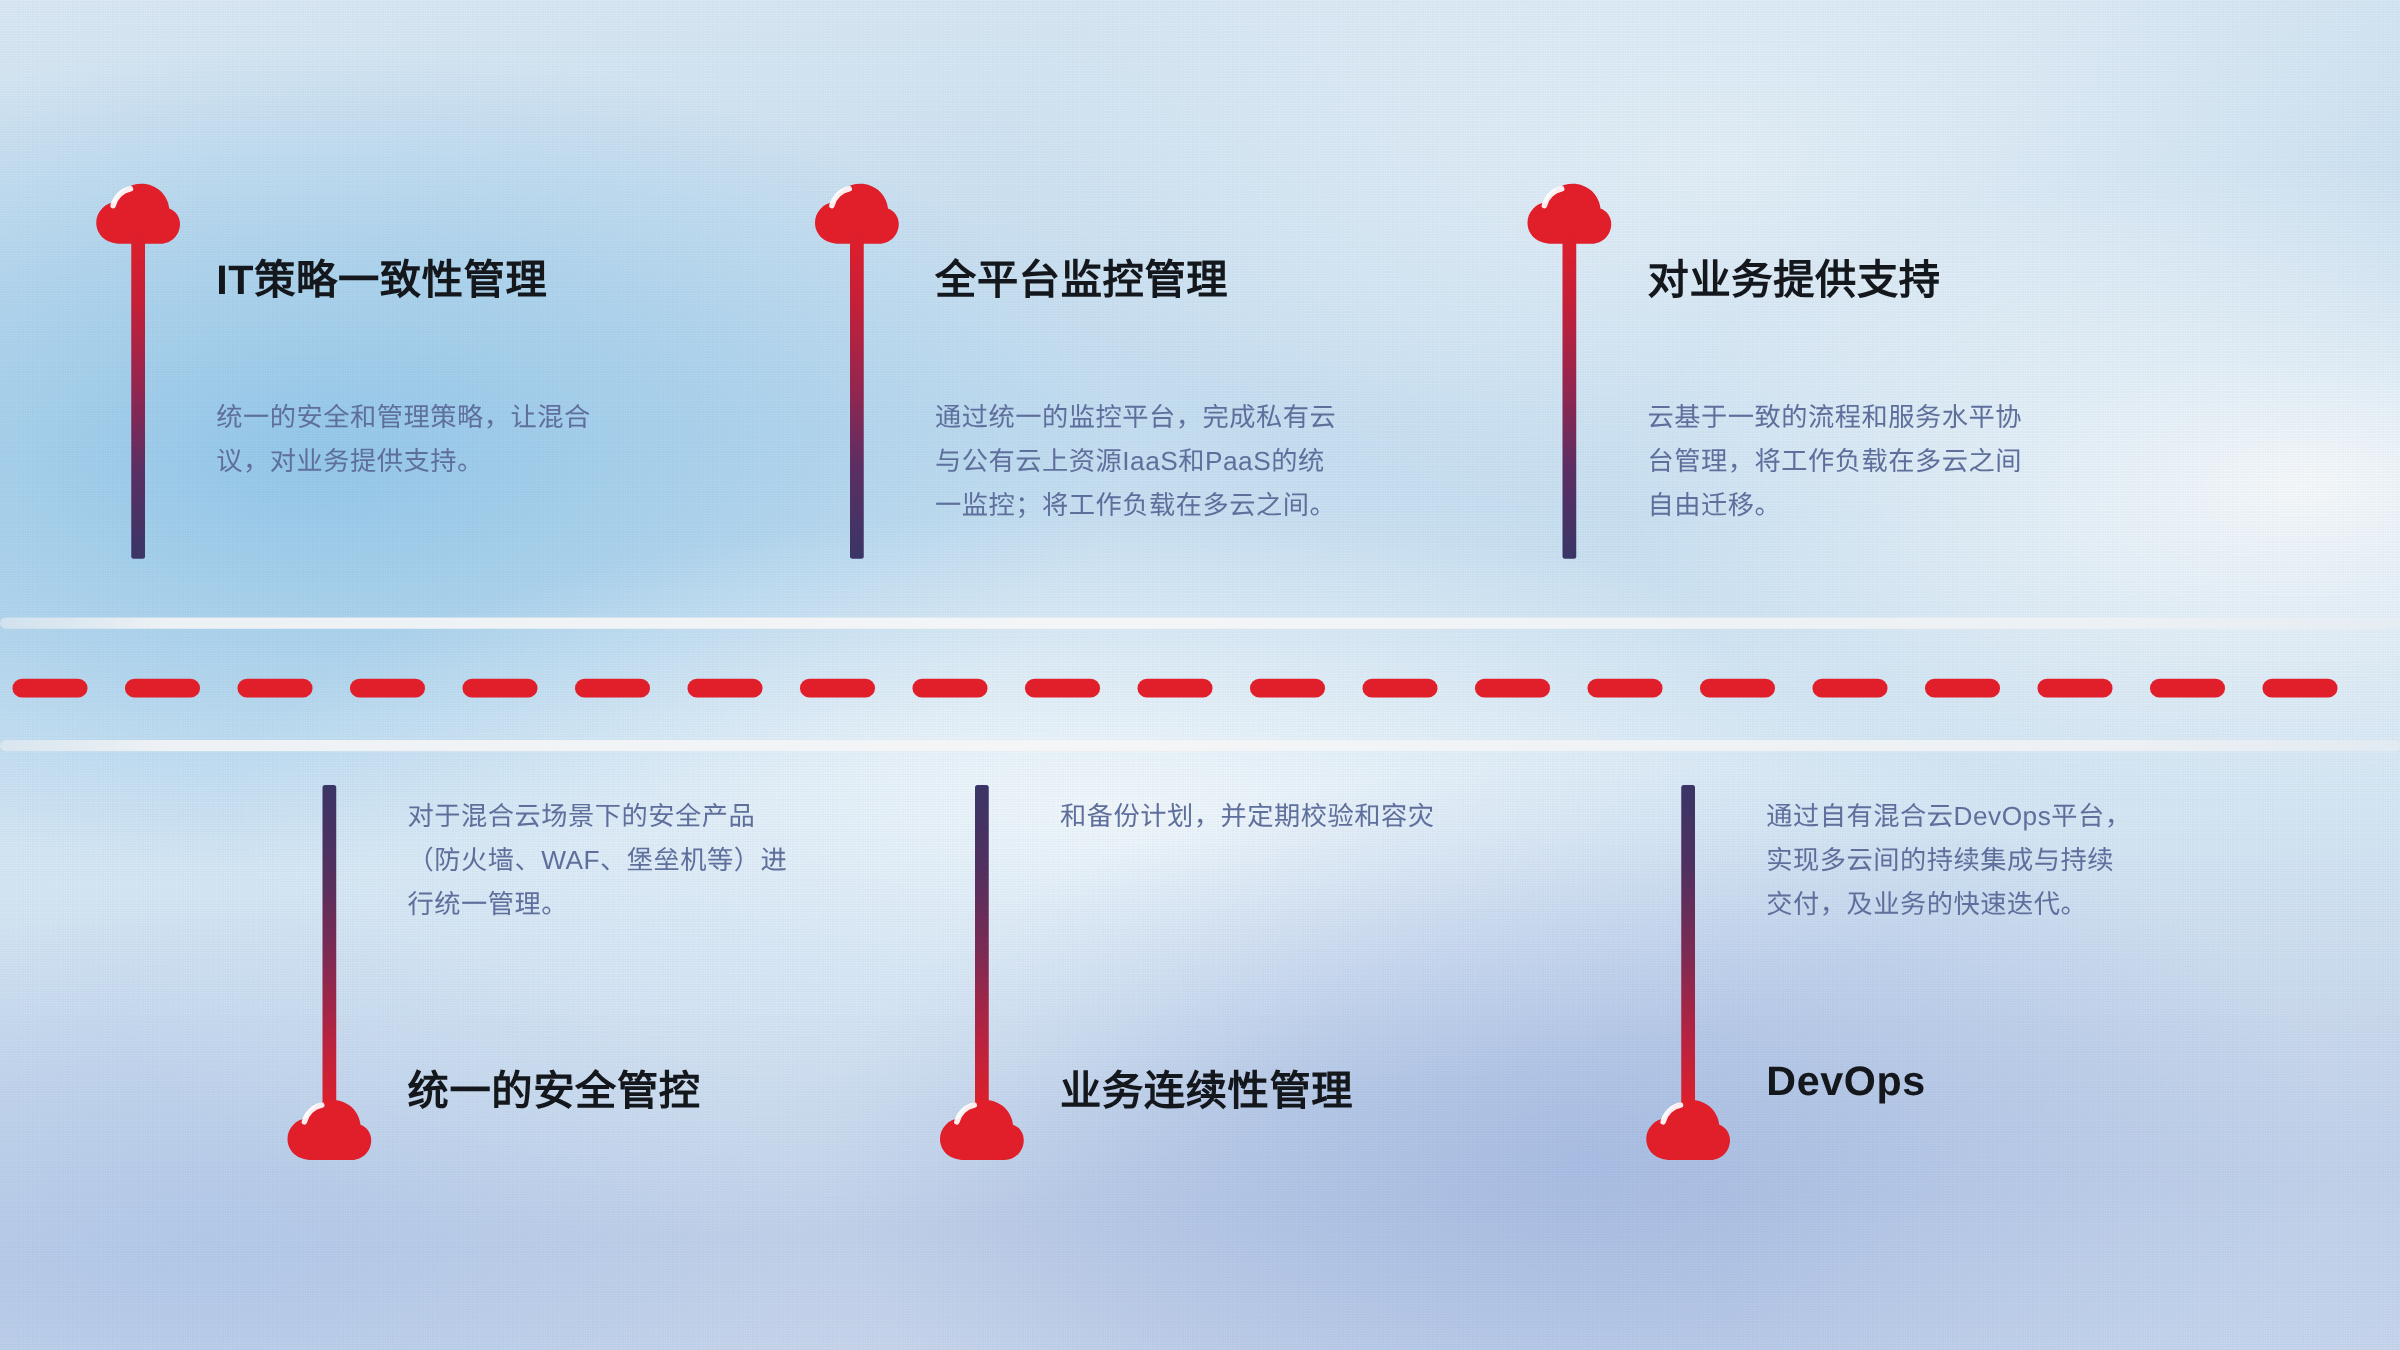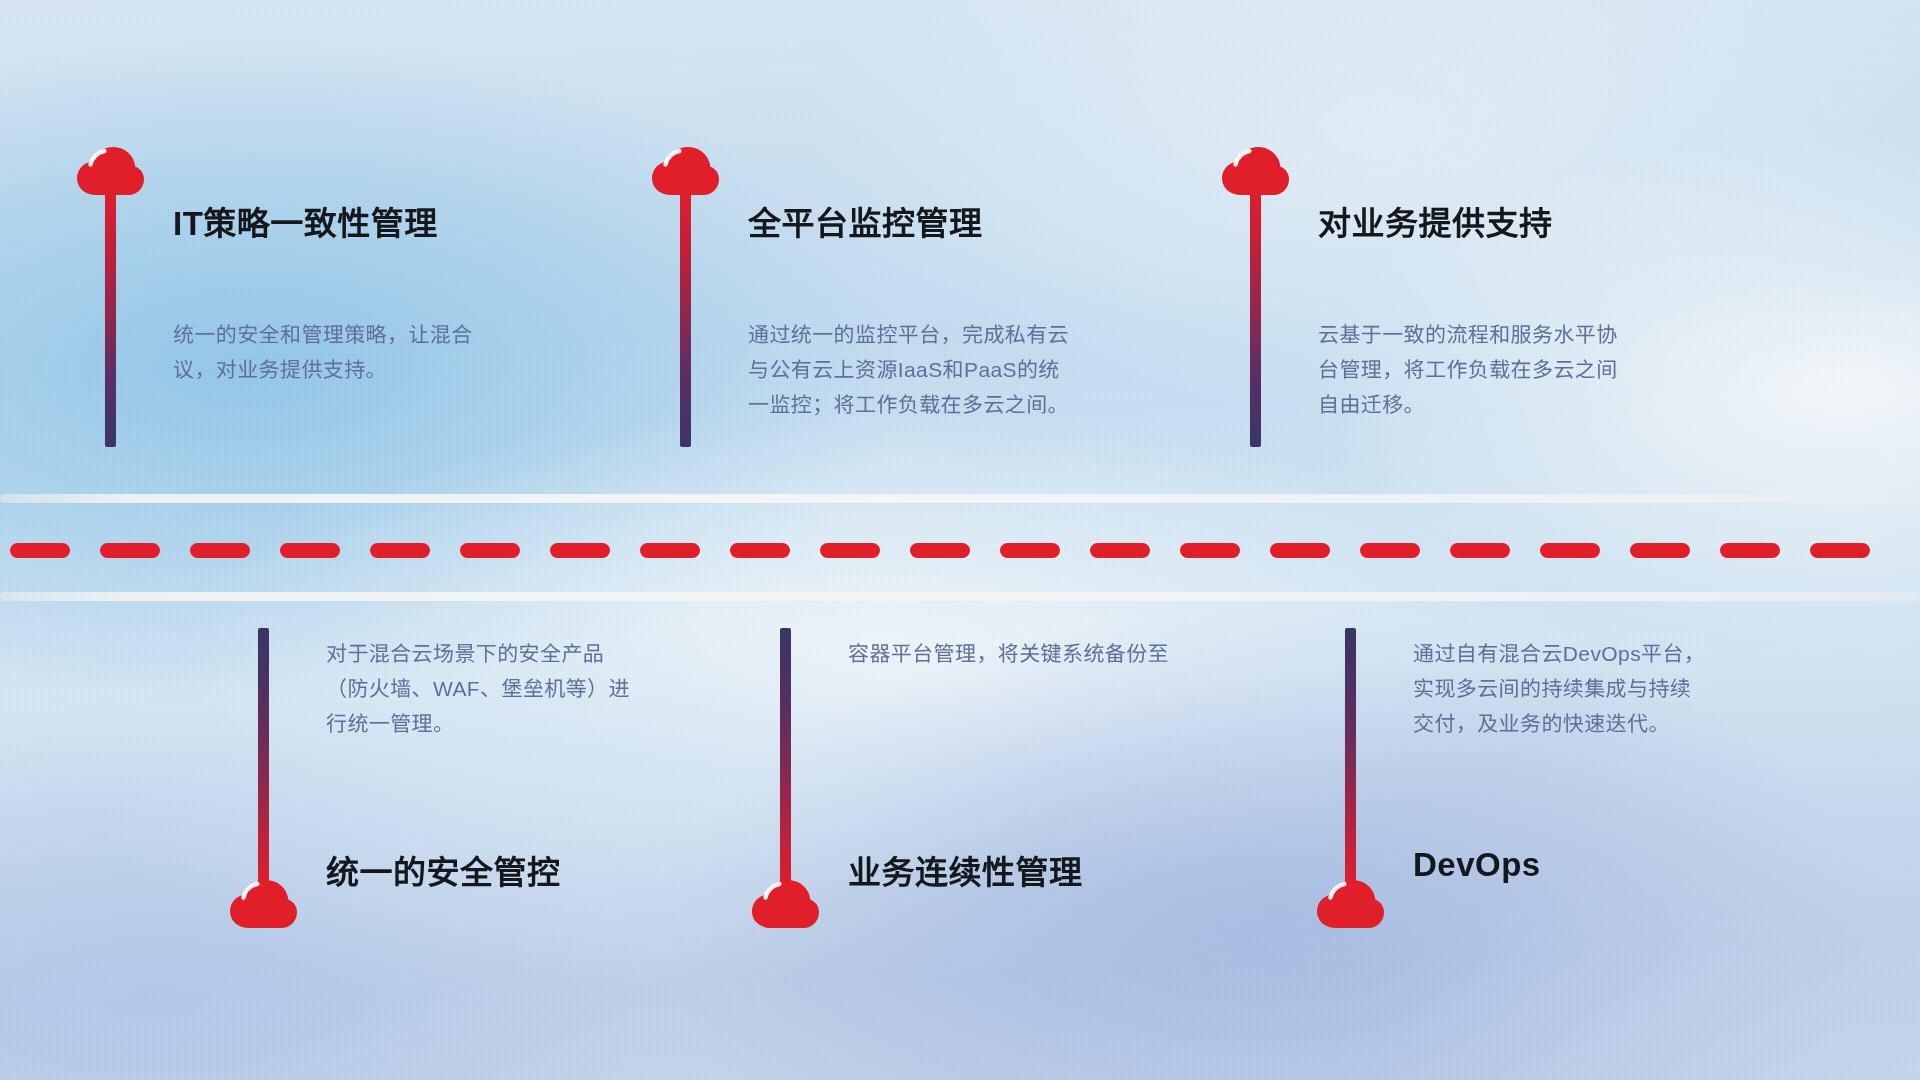--- a/index.html
+++ b/index.html
@@ -285,21 +285,21 @@
 
   <div class="col row-bot" style="left:780px; top:628px;">
     <div class="stalk stalk-bottom"></div>
     <div class="cloud">
       <svg viewBox="0 0 70 52" xmlns="http://www.w3.org/2000/svg">
         <path d="M21.5 50 C9.6 50 2 42.6 2 33.2 C2 24.4 8.8 17.2 17.6 16.5 C20.4 7.9 28.6 2 38.2 2 C49.8 2 59.3 10.6 60.4 21.7 C65.6 23.6 69 28.5 69 34.2 C69 42.9 62.2 50 53.6 50 Z" fill="#e01f2a"></path>
         <path d="M15.5 19.5 C17.2 12.6 22.6 7.4 29.4 6.0" stroke="#ffffff" stroke-width="4.4" stroke-linecap="round" fill="none" opacity="0.92"></path>
       </svg>
     </div>
     <div class="col-body">
-      <span class="ln">容器平台管理，将关键系统备份至</span>
+      <span class="ln">和备份计划，并定期校验和容灾</span>
     </div>
     <div class="col-title">业务连续性管理</div>
   </div>
 
   <div class="col row-bot" style="left:1345px; top:628px;">
     <div class="stalk stalk-bottom"></div>
     <div class="cloud">
       <svg viewBox="0 0 70 52" xmlns="http://www.w3.org/2000/svg">
         <path d="M21.5 50 C9.6 50 2 42.6 2 33.2 C2 24.4 8.8 17.2 17.6 16.5 C20.4 7.9 28.6 2 38.2 2 C49.8 2 59.3 10.6 60.4 21.7 C65.6 23.6 69 28.5 69 34.2 C69 42.9 62.2 50 53.6 50 Z" fill="#e01f2a"></path>
         <path d="M15.5 19.5 C17.2 12.6 22.6 7.4 29.4 6.0" stroke="#ffffff" stroke-width="4.4" stroke-linecap="round" fill="none" opacity="0.92"></path>

